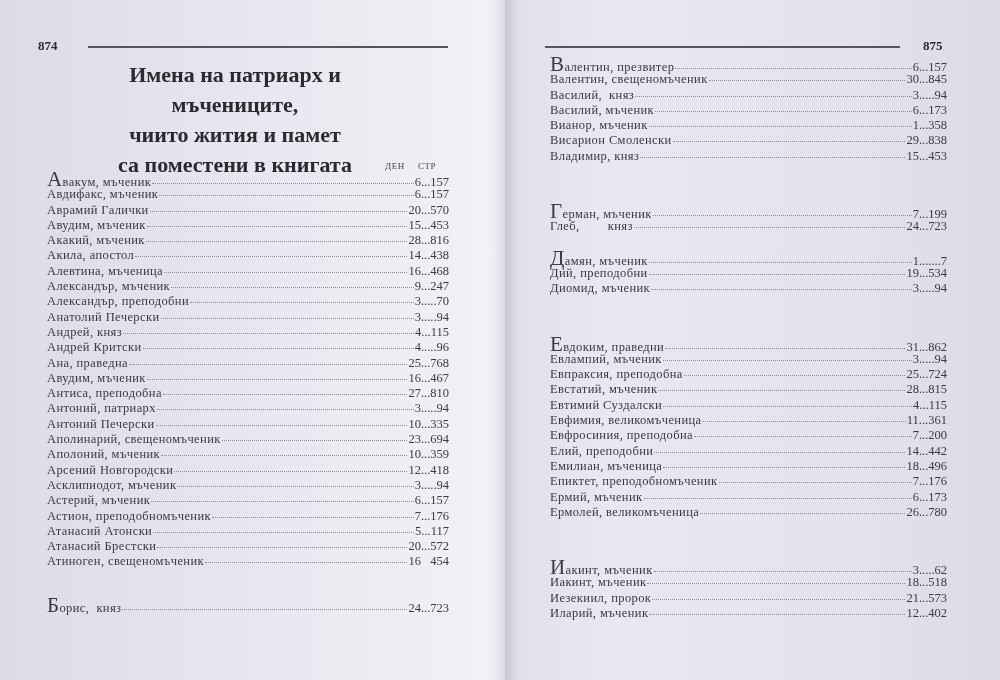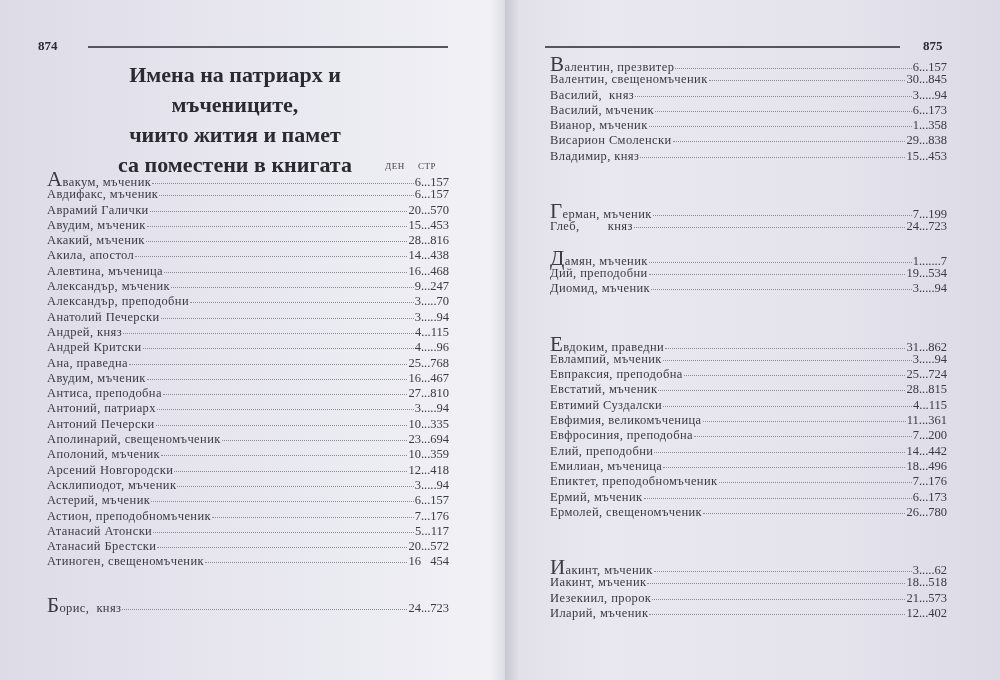--- a/index.html
+++ b/index.html
@@ -326,21 +326,21 @@
             <span class="name"><span style="white-space: pre;">Епиктет, преподобномъченик</span></span>
             <span class="leader"></span>
             <span class="ref" style="white-space: pre;">7...176</span>
           </div>
           <div class="entry">
             <span class="name"><span style="white-space: pre;">Ермий, мъченик</span></span>
             <span class="leader"></span>
             <span class="ref" style="white-space: pre;">6...173</span>
           </div>
           <div class="entry">
-            <span class="name"><span style="white-space: pre;">Ермолей, свещеномъченик</span></span>
+            <span class="name"><span style="white-space: pre;">Ермолей, великомъченица</span></span>
             <span class="leader"></span>
             <span class="ref" style="white-space: pre;">26...780</span>
           </div>
         </div>
         <div class="group" style="margin-bottom: 0px;">
           <div class="entry">
             <span class="name"><span class="cap">И</span><span style="white-space: pre;">акинт, мъченик</span></span>
             <span class="leader"></span>
             <span class="ref" style="white-space: pre;">3.....62</span>
           </div>

